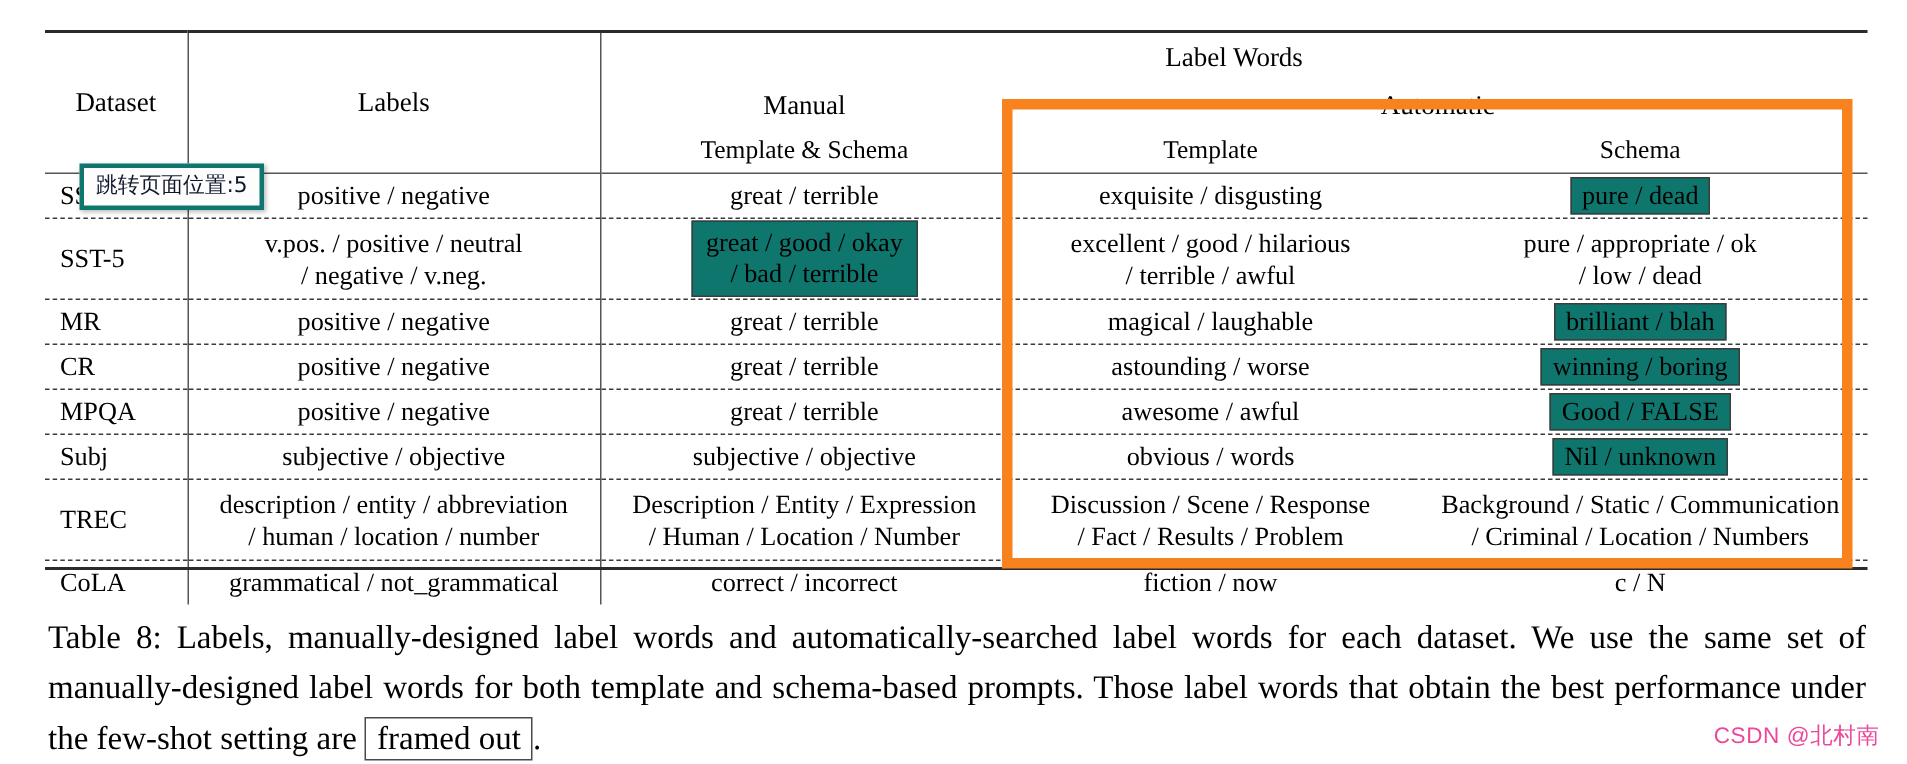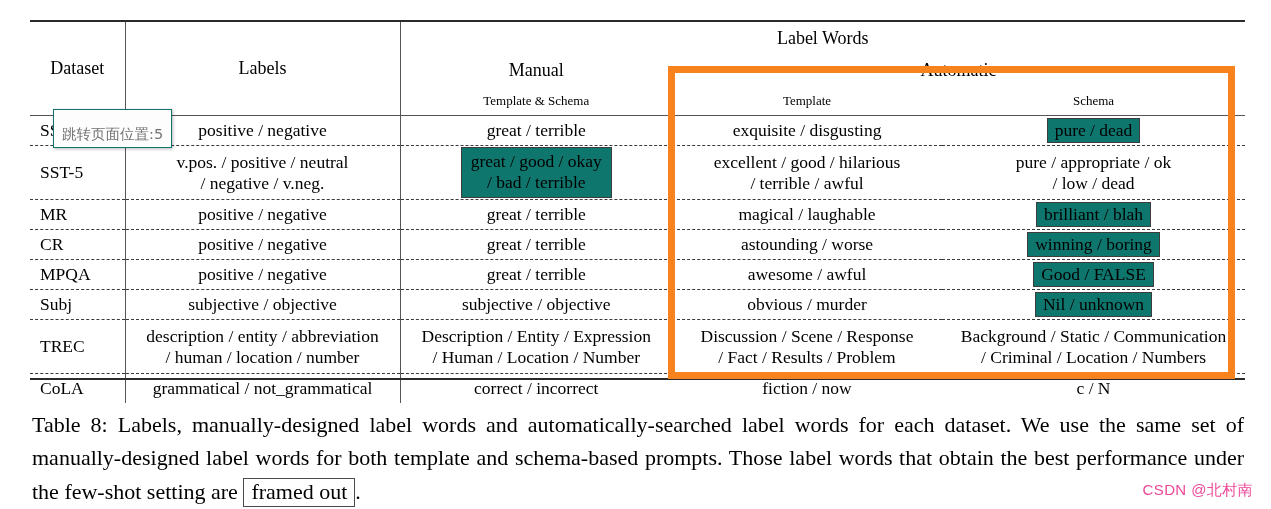--- a/index.html
+++ b/index.html
@@ -52,21 +52,21 @@
   .c-dataset { width: 95px; }
   .c-labels  { width: 275px; }
   .c-manual  { width: 272px; }
   .c-auto-t  { width: 270px; }
   .c-auto-s  { width: 303px; }
 
   
   .vsep-l { border-left: 1.4px solid #555; }
 
   .hdr-bold { font-weight: bold; font-size: 18px; }
-  .hdr-sub  { font-size: 13px; }
+  .hdr-sub  { font-size: 17px; }
 
   .head-row-tall td { height: 34px; }
   .head-row2 td { height: 30px; }
   .head-row3 td { height: 29px; }
 
   
   tr.dataline > td {
     border-top: 1.6px dashed #3a3a3a;
   }
   tr.firstbody > td { border-top: none; }
@@ -136,26 +136,26 @@
     letter-spacing: 0.4px;
     white-space: nowrap;
   }
 
   
   .tooltip {
     position: absolute;
     left: 53px;
     top: 109px;
     background: #fdfdfd;
-    border: 1px solid #0f766e;
+    border: 3px solid #0f766e;
     box-shadow: 1px 1px 3px rgba(0,0,0,0.28);
     font-family: "DejaVu Sans", "Liberation Sans", sans-serif;
     font-size: 14.5px;
-    color: #737373;
-    padding: 15px 8px 4px 8px;
+    color: #0f172a;
+    padding: 3px 8px 4px 8px;
     white-space: nowrap;
     line-height: 1.25;
     z-index: 50;
   }
 </style>
 </head>
 <body>
 
 <div id="page">
 
@@ -272,21 +272,21 @@
           </tr>
           <tr class="dataline">
             <td class="cell" style="text-align: left; padding-left: 10px;">Subj</td>
             <td class="cell vsep-l">
               <span class="two-line">subjective / objective</span>
             </td>
             <td class="cell vsep-l">
               <span class="two-line">subjective / objective</span>
             </td>
             <td class="cell">
-              <span class="two-line">obvious / murder</span>
+              <span class="two-line">obvious / words</span>
             </td>
             <td class="cell"><span class="framed"><span class="two-line">Nil / unknown</span></span></td>
           </tr>
           <tr class="dataline">
             <td class="cell2" style="text-align: left; padding-left: 10px;">TREC</td>
             <td class="cell2 vsep-l">
               <span class="two-line">description / entity / abbreviation</span>
               <span class="two-line">/ human / location / number</span>
             </td>
             <td class="cell2 vsep-l">

